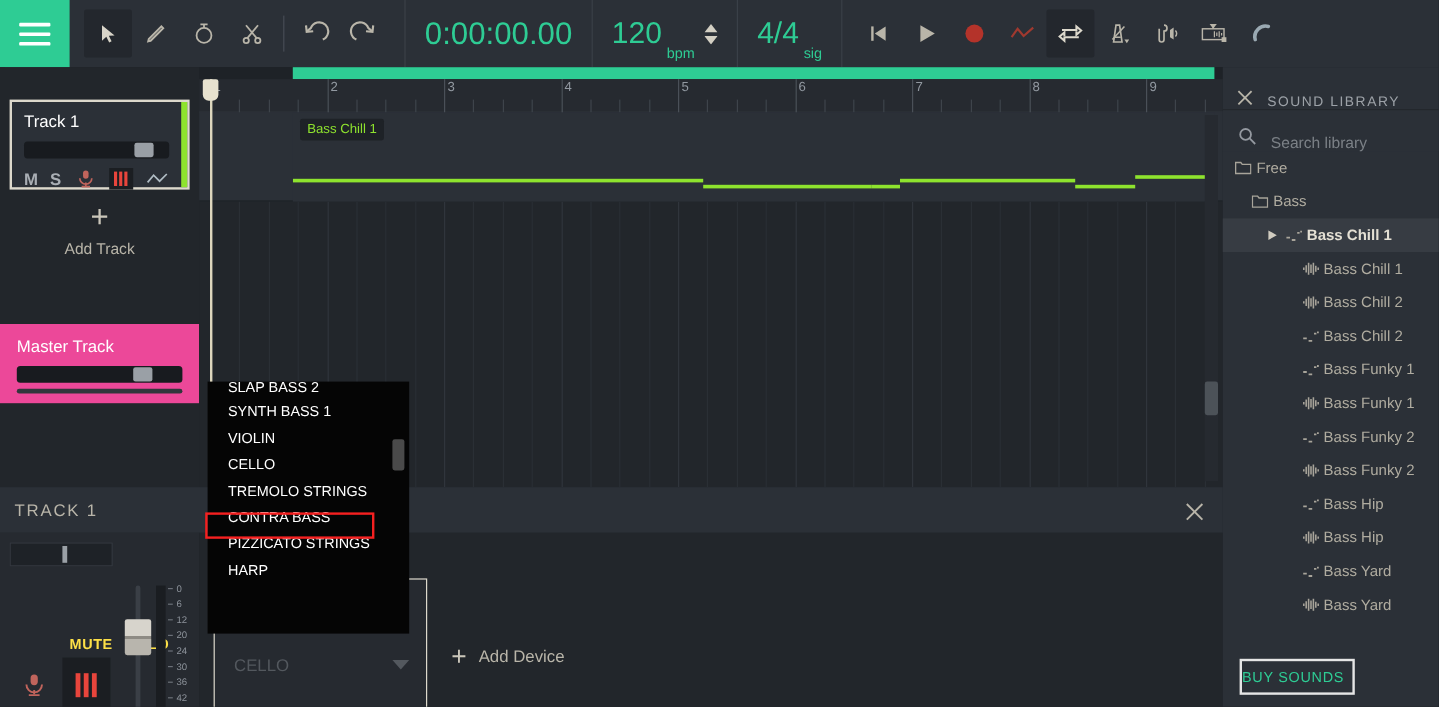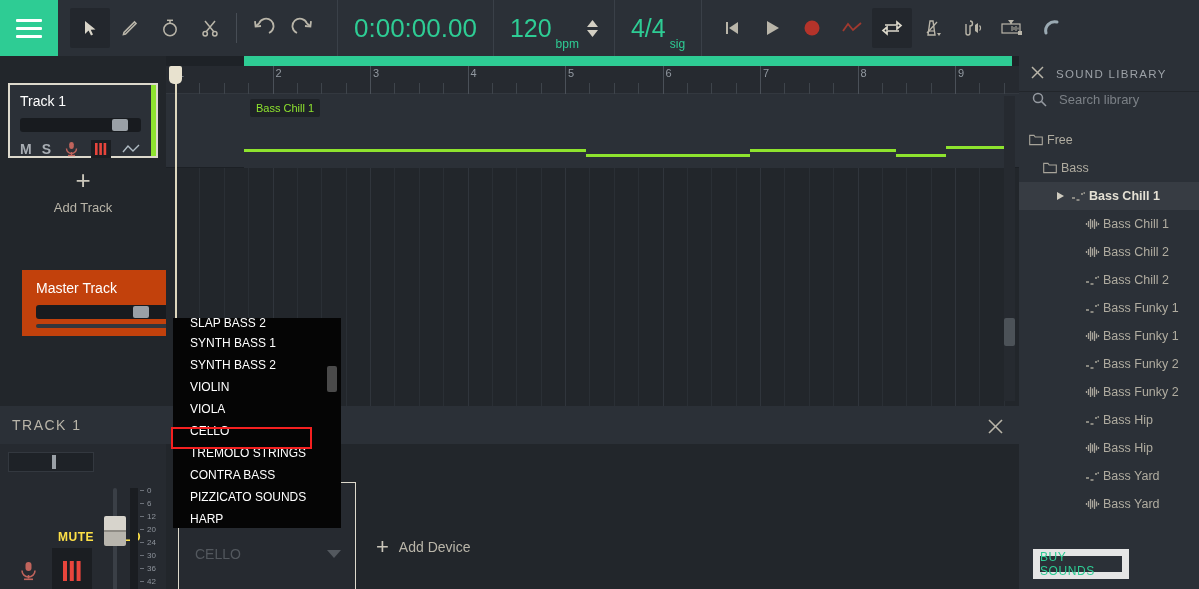--- a/index.html
+++ b/index.html
@@ -69,21 +69,21 @@
 
   .add-track {
     position: absolute; left: 8px; top: 112px; width: 150px;
     display: flex; flex-direction: column; align-items: center; color: #b8b4a8; cursor: pointer;
   }
   .at-plus { font-size: 26px; line-height: 24px; color: #cac6ba; }
   .at-label { font-size: 13px; margin-top: 8px; }
 
   .master {
     position: absolute; left: 0; top: 270px; width: 166px; height: 66px;
-    background: #c2410c; padding: 10px 14px; margin-left: 22px;
+    background: #ec4899; padding: 10px 14px;
   }
   .m-name { color: #ffffff; font-size: 14px; }
   .m-slider { margin-top: 9px; height: 14px; background: #181b1f; border-radius: 3px; position: relative; }
   .m-knob { position: absolute; left: 70%; top: 1px; width: 16px; height: 12px; background: #9aa0a6; border-radius: 2px; }
   .m-meter { margin-top: 5px; height: 4px; background: #32363c; border-radius: 2px; }
 
   
   .arrange { position: absolute; left: 166px; top: 56px; width: 853px; height: 350px; background: #22262b; }
   .loopbar { position: absolute; left: 0; top: 0; width: 853px; height: 10px; background: #1e2227; }
   .loopbar .loopfill { position: absolute; left: 78px; top: 0; width: 768px; height: 10px; background: #2ecc94; }
@@ -175,34 +175,34 @@
   }
   .dd-item.first { height: 14px; line-height: 11px; }
   .dd-scroll { position: absolute; right: 4px; top: 48px; width: 10px; height: 26px; background: #4a4a4a; border-radius: 2px; }
   .dd-highlight {
     position: absolute; left: 171px; top: 427px; width: 141px; height: 22px;
     border: 2px solid #f52020; z-index: 45; pointer-events: none;
   }
 
   
   .library { position: absolute; left: 1019px; top: 56px; width: 180px; height: 533px; background: #2b3037; }
-  .lib-head { height: 36px; display: flex; align-items: center; padding-left: 12px; gap: 12px; border-bottom: 1px solid #22262b; }
+  .lib-head { height: 36px; display: flex; align-items: flex-end; padding-left: 12px; gap: 12px; border-bottom: 1px solid #22262b; }
   .lib-x { color: #b9b5a9; font-size: 15px; cursor: pointer; line-height: 14px; }
   .lib-title { color: #9ca1a7; font-size: 11.5px; letter-spacing: 1.3px; }
-  .lib-search { height: 34px; display: flex; align-items: flex-start; padding-left: 13px; gap: 12px; background: #2b3037; }
+  .lib-search { height: 34px; display: flex; align-items: flex-end; padding-left: 13px; gap: 12px; background: #2b3037; }
   .lib-search-ph { color: #7b8086; font-size: 13px; }
   .lib-col { height: 26px; display: flex; align-items: center; padding-left: 12px; background: #1e2227; }
   .lib-col-name { color: #c8c4b8; font-size: 12.5px; font-weight: bold; }
   .lib-row { height: 28px; display: flex; align-items: center; font-size: 12.5px; color: #b0aca0; cursor: pointer; }
   .lib-row.sel { background: #373c43; color: #e4e0d4; font-weight: bold; }
   .lib-row .arrow { width: 14px; display:flex; align-items:center; justify-content:center; }
   .lib-row .gl { width: 22px; display: flex; align-items: center; justify-content: center; }
   .buy {
     position: absolute; left: 14px; bottom: 10px; width: 96px; height: 30px;
-    border: 7px solid #e5e5e5; color: #2ecc94; font-size: 12px; letter-spacing: .6px;
+    border: 2px solid #e5e5e5; color: #2ecc94; font-size: 12px; letter-spacing: .6px;
     display: flex; align-items: center; justify-content: flex-start; cursor: pointer;
   }
 </style>
 </head>
 <body>
 
 <div id="app">
 
   <div class="toolbar">
     <div class="hamburger">
@@ -589,27 +589,25 @@
         <span class="ad-plus">+</span>
         <span>Add Device</span>
       </div>
     </div>
   </div>
 
   <div class="dropdown" id="dropdown">
     <div class="dd-scroll"></div>
   <div class="dd-item first">SLAP BASS 2</div>
       <div class="dd-item">SYNTH BASS 1</div>
-      <div class="dd-item">SYNTH BASS 2</div>
       <div class="dd-item">VIOLIN</div>
-      <div class="dd-item">VIOLA</div>
       <div class="dd-item">CELLO</div>
       <div class="dd-item">TREMOLO STRINGS</div>
       <div class="dd-item">CONTRA BASS</div>
-      <div class="dd-item">PIZZICATO SOUNDS</div>
+      <div class="dd-item">PIZZICATO STRINGS</div>
       <div class="dd-item">HARP</div>
     </div>
   <div class="dd-highlight"></div>
 
   <div class="library">
     <div class="lib-head">
       <span class="lib-x">
         <svg width="13" height="13" viewBox="0 0 13 13">
             <line x1="1" y1="1" x2="12" y2="12" stroke="#b9b5a9" stroke-width="1.5"></line>
             <line x1="12" y1="1" x2="1" y2="12" stroke="#b9b5a9" stroke-width="1.5"></line>

